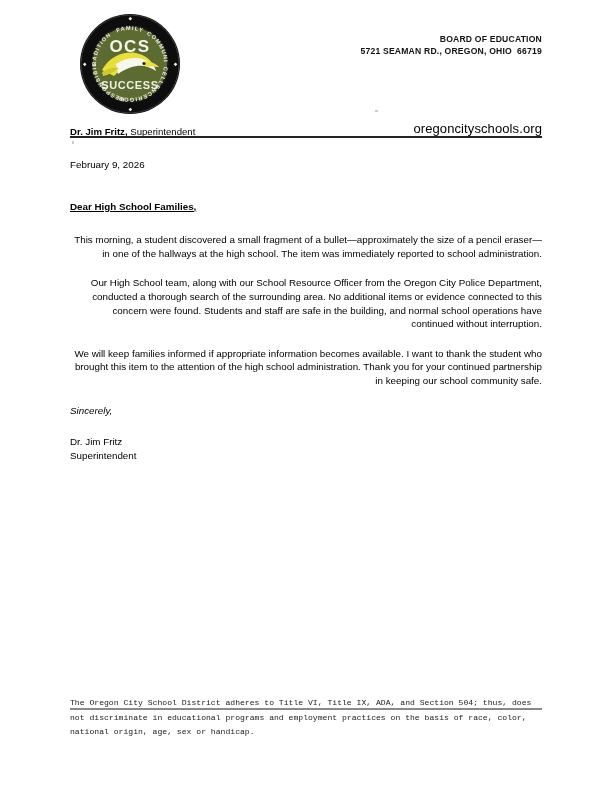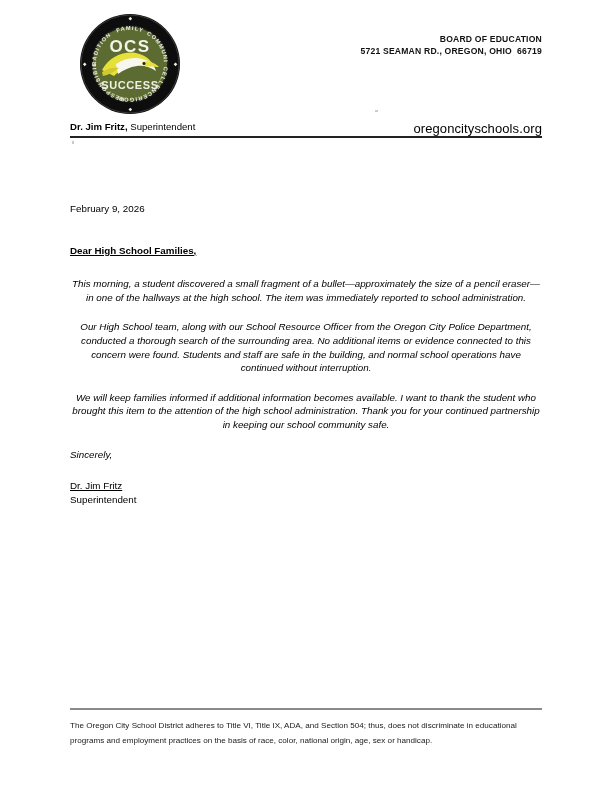--- a/index.html
+++ b/index.html
@@ -55,20 +55,21 @@
     opacity: .75;
   }
 
   
   #super-row {
     position: absolute;
     left: 70px;
     top: 121px;
     width: 472px;
     display: flex;
+    align-items: flex-end;
     justify-content: space-between;
   }
   #super-name {
     font-size: 9.6px;
     white-space: nowrap;
   }
   #super-name b { font-weight: bold; }
   #super-name span.role { font-weight: normal; }
   #site {
     font-size: 13px;
@@ -86,52 +87,50 @@
   }
 
   
   #letter-body {
     position: absolute;
     left: 70px;
     top: 158px;
     width: 472px;
     font-size: 9.8px;
     line-height: 13.6px;
-    margin-top: 44px;
   }
   #date-line { margin: 0 0 28px 0; }
   #salutation {
     margin: 0 0 20px 0;
     font-weight: bold;
     text-decoration: underline;
   }
   .para {
     margin: 0 0 16px 0;
-    text-align: center;
-    font-style: italic;
+    text-align: right;
   }
   #closing { margin: 0 0 18px 0; font-style: italic; }
-  #sig-name { margin: 0; text-decoration: underline; }
+  #sig-name { margin: 0; }
   #sig-title { margin: 0; }
 
   
   #footer-rule {
     position: absolute;
     left: 70px;
     top: 708px;
     width: 472px;
     height: 1.6px;
     background: #8a8a8a;
   }
   #footer-text {
     position: absolute;
     left: 70px;
-    top: 719px;
+    top: 696px;
     width: 476px;
-    font-family: Liberation Sans, sans-serif;
+    font-family: Liberation Mono, monospace;
     font-size: 8.1px;
     line-height: 14.6px;
     color: #1a1a1a;
   }
 </style>
 </head>
 <body>
 
 <div id="letterhead">
 
@@ -193,20 +192,20 @@
     <div id="site">oregoncityschools.org</div>
   </div>
   <div id="header-rule"></div>
 </div>
 
 <div id="letter-body">
   <p id="date-line">February 9, 2026</p>
   <p id="salutation">Dear High School Families,</p>
   <p class="para">This morning, a student discovered a small fragment of a bullet—approximately the size of a pencil eraser—in one of the hallways at the high school. The item was immediately reported to school administration.</p>
   <p class="para">Our High School team, along with our School Resource Officer from the Oregon City Police Department, conducted a thorough search of the surrounding area. No additional items or evidence connected to this concern were found. Students and staff are safe in the building, and normal school operations have continued without interruption.</p>
-  <p class="para">We will keep families informed if additional information becomes available. I want to thank the student who brought this item to the attention of the high school administration. Thank you for your continued partnership in keeping our school community safe.</p>
+  <p class="para">We will keep families informed if appropriate information becomes available. I want to thank the student who brought this item to the attention of the high school administration. Thank you for your continued partnership in keeping our school community safe.</p>
   <p id="closing">Sincerely,</p>
   <p id="sig-name">Dr. Jim Fritz</p>
   <p id="sig-title">Superintendent</p>
 </div>
 
 <div id="footer-rule"></div>
 <div id="footer-text">The Oregon City School District adheres to Title VI, Title IX, ADA, and Section 504; thus, does not discriminate in educational programs and employment practices on the basis of race, color, national origin, age, sex or handicap.</div>
 
 </body></html>

